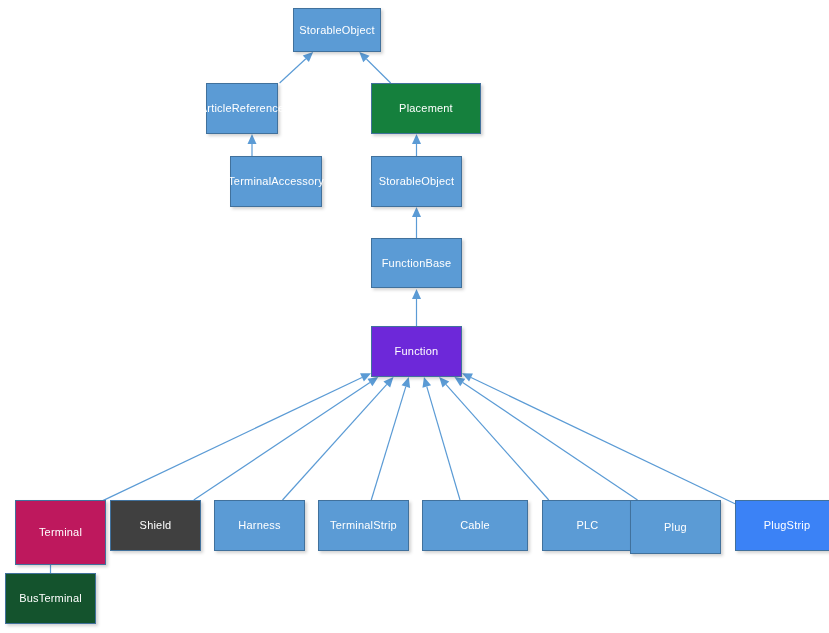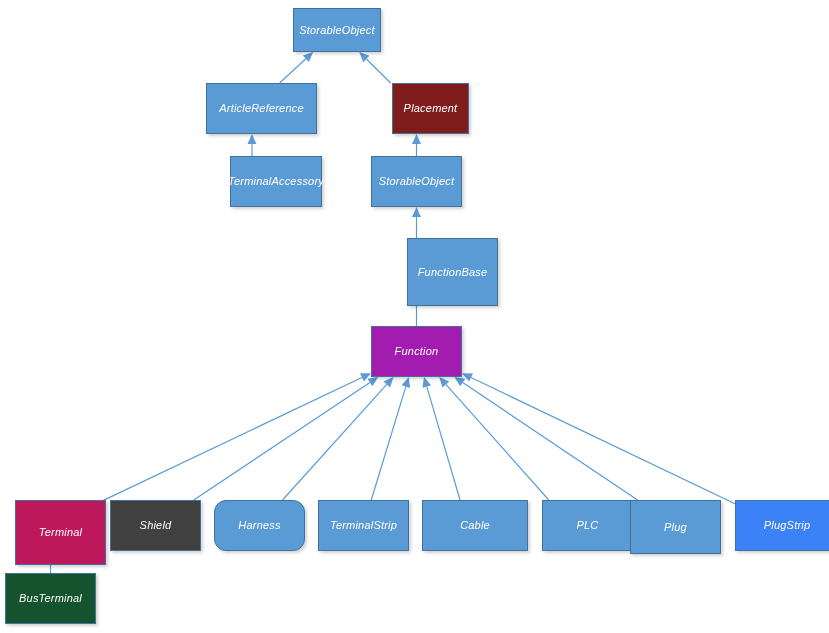--- a/index.html
+++ b/index.html
@@ -10,21 +10,20 @@
   }
   body {
     font-family: "Liberation Sans", sans-serif;
   }
   #diagram-canvas {
     position: relative;
     width: 829px;
     height: 633px;
     background: #ffffff;
     overflow: hidden;
-    font-style: italic;
   }
   #edge-layer {
     position: absolute;
     left: 0;
     top: 0;
     width: 829px;
     height: 633px;
     pointer-events: none;
   }
   .node-box {
@@ -113,45 +112,45 @@
       </g>
       <g>
         <line x1="50.5" y1="573" x2="50.5" y2="561" stroke="#5B9BD5" stroke-width="1.2"></line>
         <polygon points="50.5,551 55,561 46,561" fill="#5B9BD5"></polygon>
       </g>
     </svg>
   <div id="node-layer">
       <div class="node-box" style="left: 293px; top: 8px; width: 88px; height: 44px; background: rgb(91, 155, 213); border-color: rgb(65, 113, 156); color: rgb(255, 255, 255);">
         <span class="node-label">StorableObject</span>
       </div>
-      <div class="node-box" style="left: 206px; top: 83px; width: 111px; height: 51px; background: rgb(91, 155, 213); border-color: rgb(65, 113, 156); color: rgb(255, 255, 255); text-align: center;">
+      <div class="node-box" style="left: 206px; top: 83px; width: 72px; height: 51px; background: rgb(91, 155, 213); border-color: rgb(65, 113, 156); color: rgb(255, 255, 255); text-align: center;">
         <span class="node-label">ArticleReference</span>
       </div>
-      <div class="node-box" style="left: 392px; top: 83px; width: 77px; height: 51px; background: #7f1d1d; border-color: rgb(65, 113, 156); color: rgb(255, 255, 255);">
+      <div class="node-box" style="left: 371px; top: 83px; width: 110px; height: 51px; background: #15803d; border-color: rgb(65, 113, 156); color: rgb(255, 255, 255);">
         <span class="node-label">Placement</span>
       </div>
       <div class="node-box" style="left: 206px; top: 156px; width: 92px; height: 51px; background: rgb(91, 155, 213); border-color: rgb(65, 113, 156); color: rgb(255, 255, 255); margin-left: 24px;">
         <span class="node-label">TerminalAccessory</span>
       </div>
       <div class="node-box" style="left: 371px; top: 156px; width: 91px; height: 51px; background: rgb(91, 155, 213); border-color: rgb(65, 113, 156); color: rgb(255, 255, 255);">
         <span class="node-label">StorableObject</span>
       </div>
-      <div class="node-box" style="left: 371px; top: 238px; width: 91px; height: 68px; background: rgb(91, 155, 213); border-color: rgb(65, 113, 156); color: rgb(255, 255, 255); margin-left: 36px;">
+      <div class="node-box" style="left: 371px; top: 238px; width: 91px; height: 50px; background: rgb(91, 155, 213); border-color: rgb(65, 113, 156); color: rgb(255, 255, 255);">
         <span class="node-label">FunctionBase</span>
       </div>
-      <div class="node-box" style="left: 371px; top: 326px; width: 91px; height: 51px; background: #a21caf; border-color: rgb(65, 113, 156); color: rgb(255, 255, 255);">
+      <div class="node-box" style="left: 371px; top: 326px; width: 91px; height: 51px; background: #6d28d9; border-color: rgb(65, 113, 156); color: rgb(255, 255, 255);">
         <span class="node-label">Function</span>
       </div>
       <div class="node-box" style="left: 15px; top: 500px; width: 91px; height: 65px; background: #be185d; border-color: rgb(65, 113, 156); color: rgb(255, 255, 255);">
         <span class="node-label">Terminal</span>
       </div>
       <div class="node-box" style="left: 110px; top: 500px; width: 91px; height: 51px; background: #404040; border-color: rgb(65, 113, 156); color: rgb(255, 255, 255);">
         <span class="node-label">Shield</span>
       </div>
-      <div class="node-box" style="left: 214px; top: 500px; width: 91px; height: 51px; background: rgb(91, 155, 213); border-color: rgb(65, 113, 156); color: rgb(255, 255, 255); border-radius: 12px;">
+      <div class="node-box" style="left: 214px; top: 500px; width: 91px; height: 51px; background: rgb(91, 155, 213); border-color: rgb(65, 113, 156); color: rgb(255, 255, 255);">
         <span class="node-label">Harness</span>
       </div>
       <div class="node-box" style="left: 318px; top: 500px; width: 91px; height: 51px; background: rgb(91, 155, 213); border-color: rgb(65, 113, 156); color: rgb(255, 255, 255);">
         <span class="node-label">TerminalStrip</span>
       </div>
       <div class="node-box" style="left: 422px; top: 500px; width: 106px; height: 51px; background: rgb(91, 155, 213); border-color: rgb(65, 113, 156); color: rgb(255, 255, 255);">
         <span class="node-label">Cable</span>
       </div>
       <div class="node-box" style="left: 526px; top: 500px; width: 91px; height: 51px; background: rgb(91, 155, 213); border-color: rgb(65, 113, 156); color: rgb(255, 255, 255); margin-left: 16px;">
         <span class="node-label">PLC</span>

